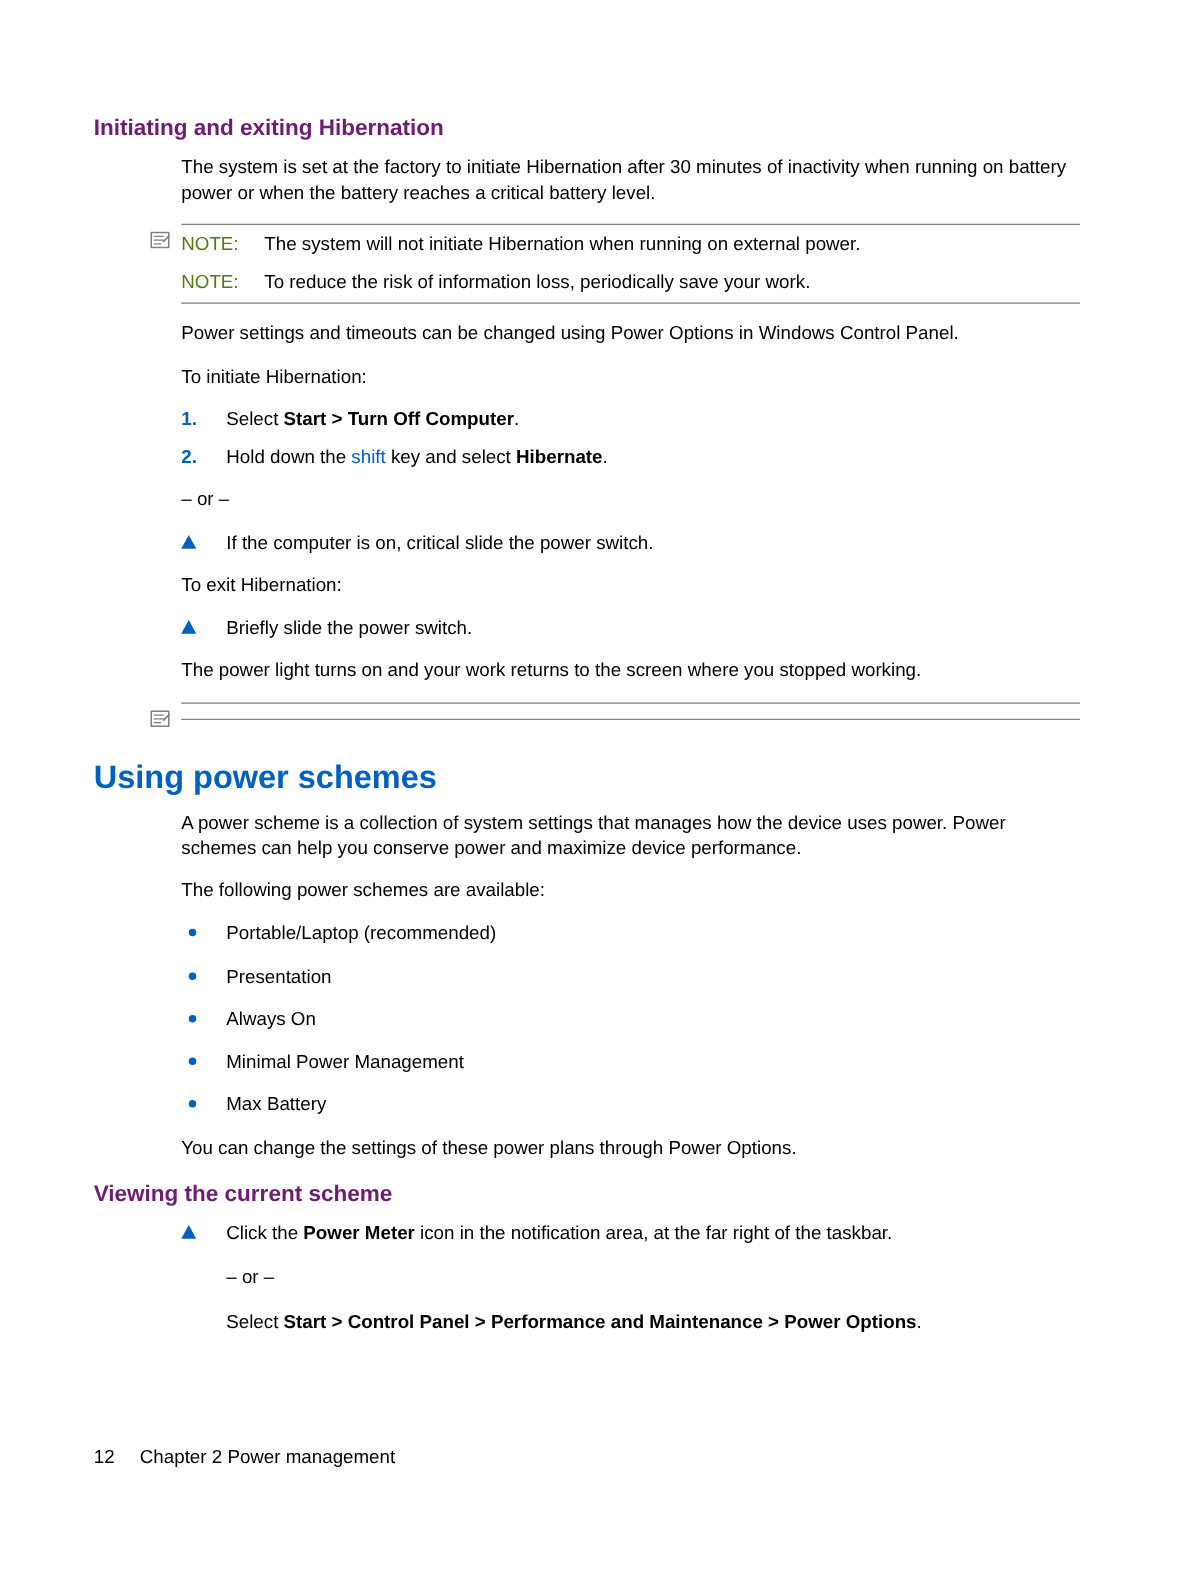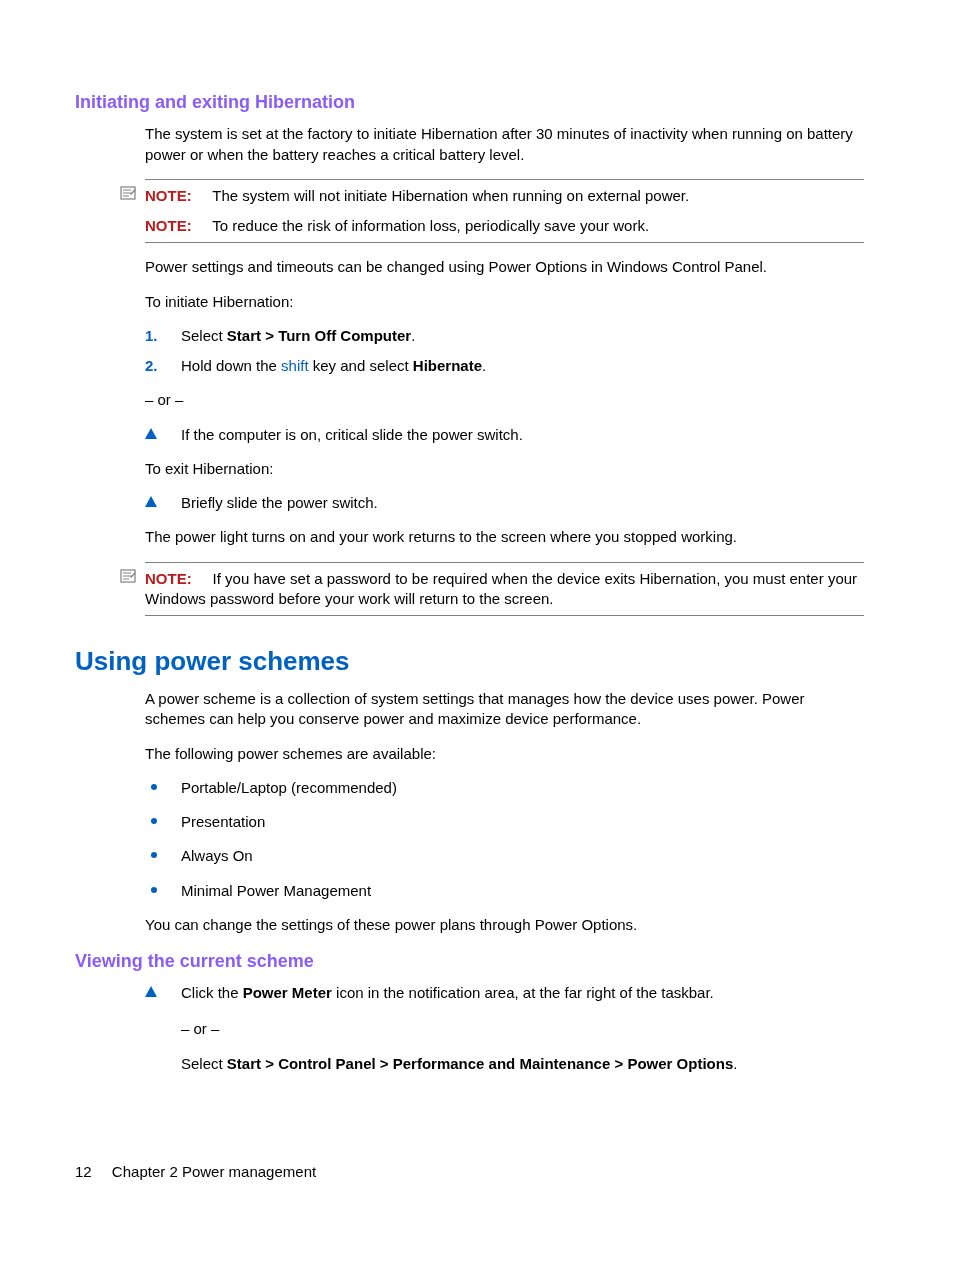--- a/index.html
+++ b/index.html
@@ -12,21 +12,21 @@
     box-sizing: border-box;
     line-height: 1.35;
   }
   .h1 {
     color: #0061c3;
     font-size: 26px;
     font-weight: bold;
     margin: 28px 0 10px 0;
   }
   .h2 {
-    color: #8b5cf6;
+    color: #701a75;
     font-size: 18px;
     font-weight: bold;
     margin: 0 0 10px 0;
   }
   .para {
     margin: 0 0 14px 70px;
   }
   .note-box {
     margin: 0 0 14px 70px;
     border-top: 1px solid #808080;
@@ -35,22 +35,22 @@
     position: relative;
   }
   .note-icon {
     position: absolute;
     left: -25px;
     top: 5px;
     width: 16px;
     height: 16px;
   }
   .note-label {
-    color: #b91c1c;
-    font-weight: bold;
+    color: #4d7c0f;
+    font-weight: normal;
   }
   .note-body { }
   .note-inner {
     margin-top: 10px;
   }
   .ol {
     margin: 0 0 14px 70px;
     padding: 0;
     list-style: none;
   }
@@ -185,37 +185,33 @@
 <div class="note-box">
   <span class="note-icon">
     <svg class="note-svg" viewBox="0 0 16 14">
         <rect x="1" y="1" width="14" height="12" fill="none" stroke="#808080" stroke-width="1.2"></rect>
         <line x1="3" y1="4" x2="11" y2="4" stroke="#808080" stroke-width="1"></line>
         <line x1="3" y1="7" x2="11" y2="7" stroke="#808080" stroke-width="1"></line>
         <line x1="3" y1="10" x2="9" y2="10" stroke="#808080" stroke-width="1"></line>
         <path d="M10 8 L15 3 L16 4 L11 9 Z" fill="#808080"></path>
       </svg>
   </span>
-  <div>
-    <span class="note-label">NOTE:</span>
-    <span>&nbsp;&nbsp;&nbsp;</span>
-    <span class="note-body">If you have set a password to be required when the device exits Hibernation, you must enter your Windows password before your work will return to the screen.</span>
-  </div>
 </div>
 
 <div class="h1">Using power schemes</div>
 
 <p class="para">A power scheme is a collection of system settings that manages how the device uses power. Power schemes can help you conserve power and maximize device performance.</p>
 <p class="para">The following power schemes are available:</p>
 
 <ul class="ul">
   <li><span class="dot"></span><span>Portable/Laptop (recommended)</span></li>
   <li><span class="dot"></span><span>Presentation</span></li>
   <li><span class="dot"></span><span>Always On</span></li>
   <li><span class="dot"></span><span>Minimal Power Management</span></li>
+  <li><span class="dot"></span><span>Max Battery</span></li>
 </ul>
 
 <p class="para">You can change the settings of these power plans through Power Options.</p>
 
 <div class="h2">Viewing the current scheme</div>
 
 <ul class="tri-list">
   <li>
     <span class="tri"></span>
     <span>Click the </span><span class="bold">Power Meter</span><span> icon in the notification area, at the far right of the taskbar.</span>

